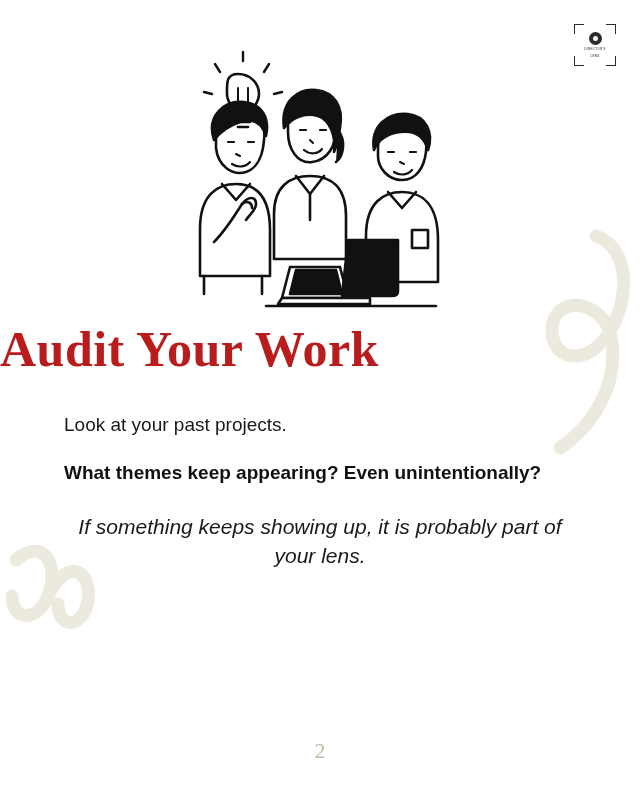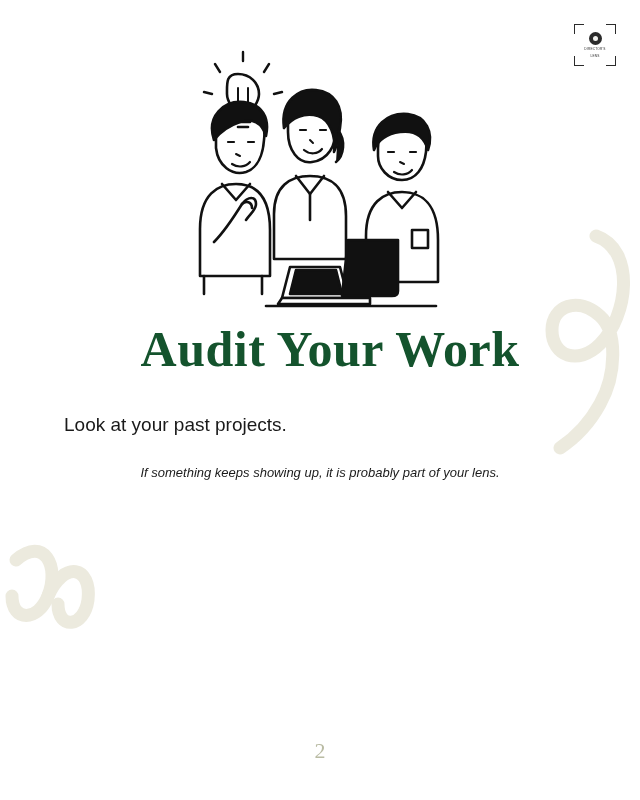--- a/index.html
+++ b/index.html
@@ -85,28 +85,27 @@
     width: 100%;
     display: flex;
     justify-content: center;
     padding-top: 44px;
   }
 
   
   .headline {
     position: relative;
     z-index: 2;
-    text-align: center;
+    text-align: left;
     font-family: "Liberation Serif", serif;
     font-weight: bold;
     font-size: 50px;
     letter-spacing: 0.5px;
-    color: #14532d;
+    color: #b91c1c;
     margin-top: 6px;
-    padding-left: 20px;
   }
 
   
   .content {
     position: relative;
     z-index: 2;
     padding: 0 64px;
     margin-top: 24px;
   }
   .lede {
@@ -127,21 +126,21 @@
     padding-left: 38px;
     list-style: disc;
   }
   ul.themes li {
     font-size: 19px;
     color: #1a1a1a;
     line-height: 1.66;
   }
   .closing {
     margin-top: 26px;
-    font-size: 13px;
+    font-size: 21px;
     font-style: italic;
     text-align: center;
     line-height: 1.38;
     color: #1a1a1a;
     padding: 0 6px;
   }
 
   
   .page-number {
     position: absolute;
@@ -247,16 +246,17 @@
 
       <path d="M96 262 L 266 262" stroke-width="2.6"></path>
     </g>
   </svg>
 </div>
 
 <h1 class="headline">Audit Your Work</h1>
 
 <div class="content">
   <p class="lede">Look at your past projects.</p>
+  <p class="question">What themes keep appearing? Even unintentionally?</p>
   <p class="closing">If something keeps showing up, it is probably part of your lens.</p>
 </div>
 
 <div class="page-number">2</div>
 
 </body></html>

